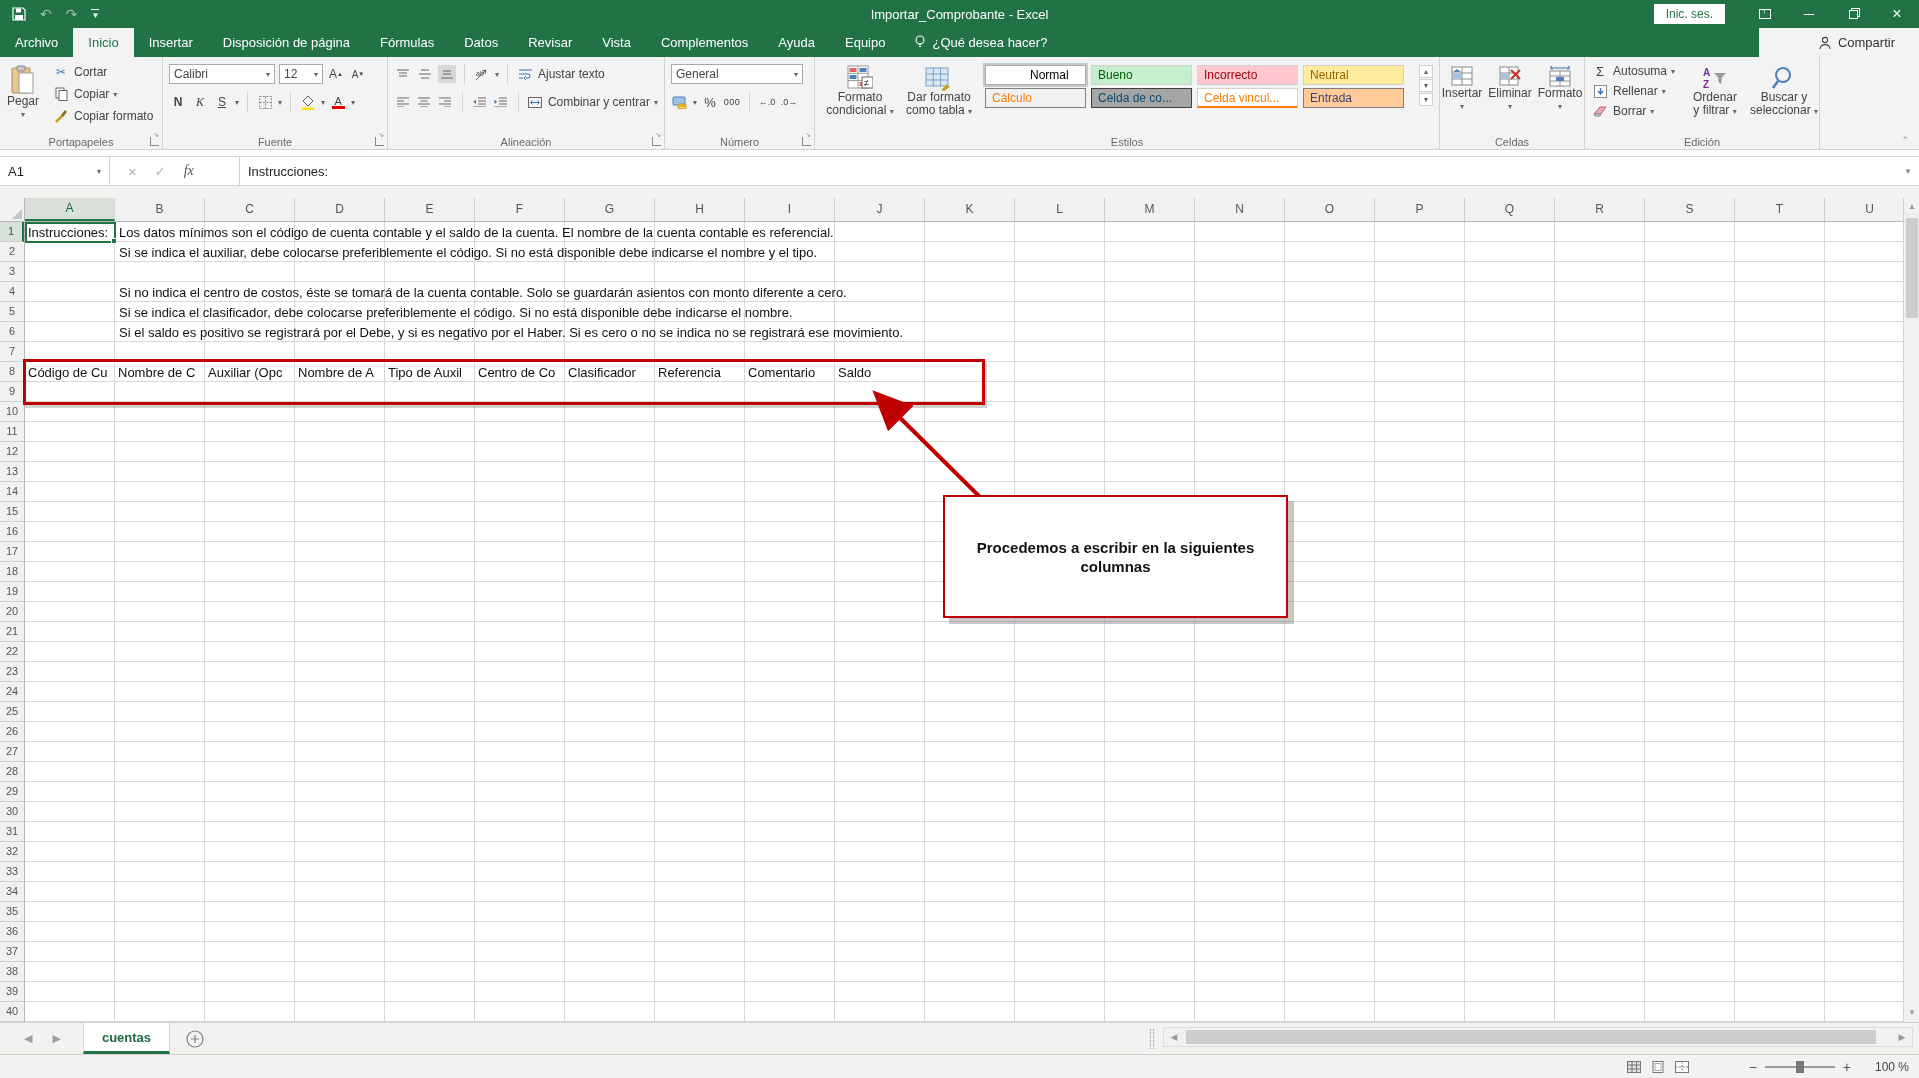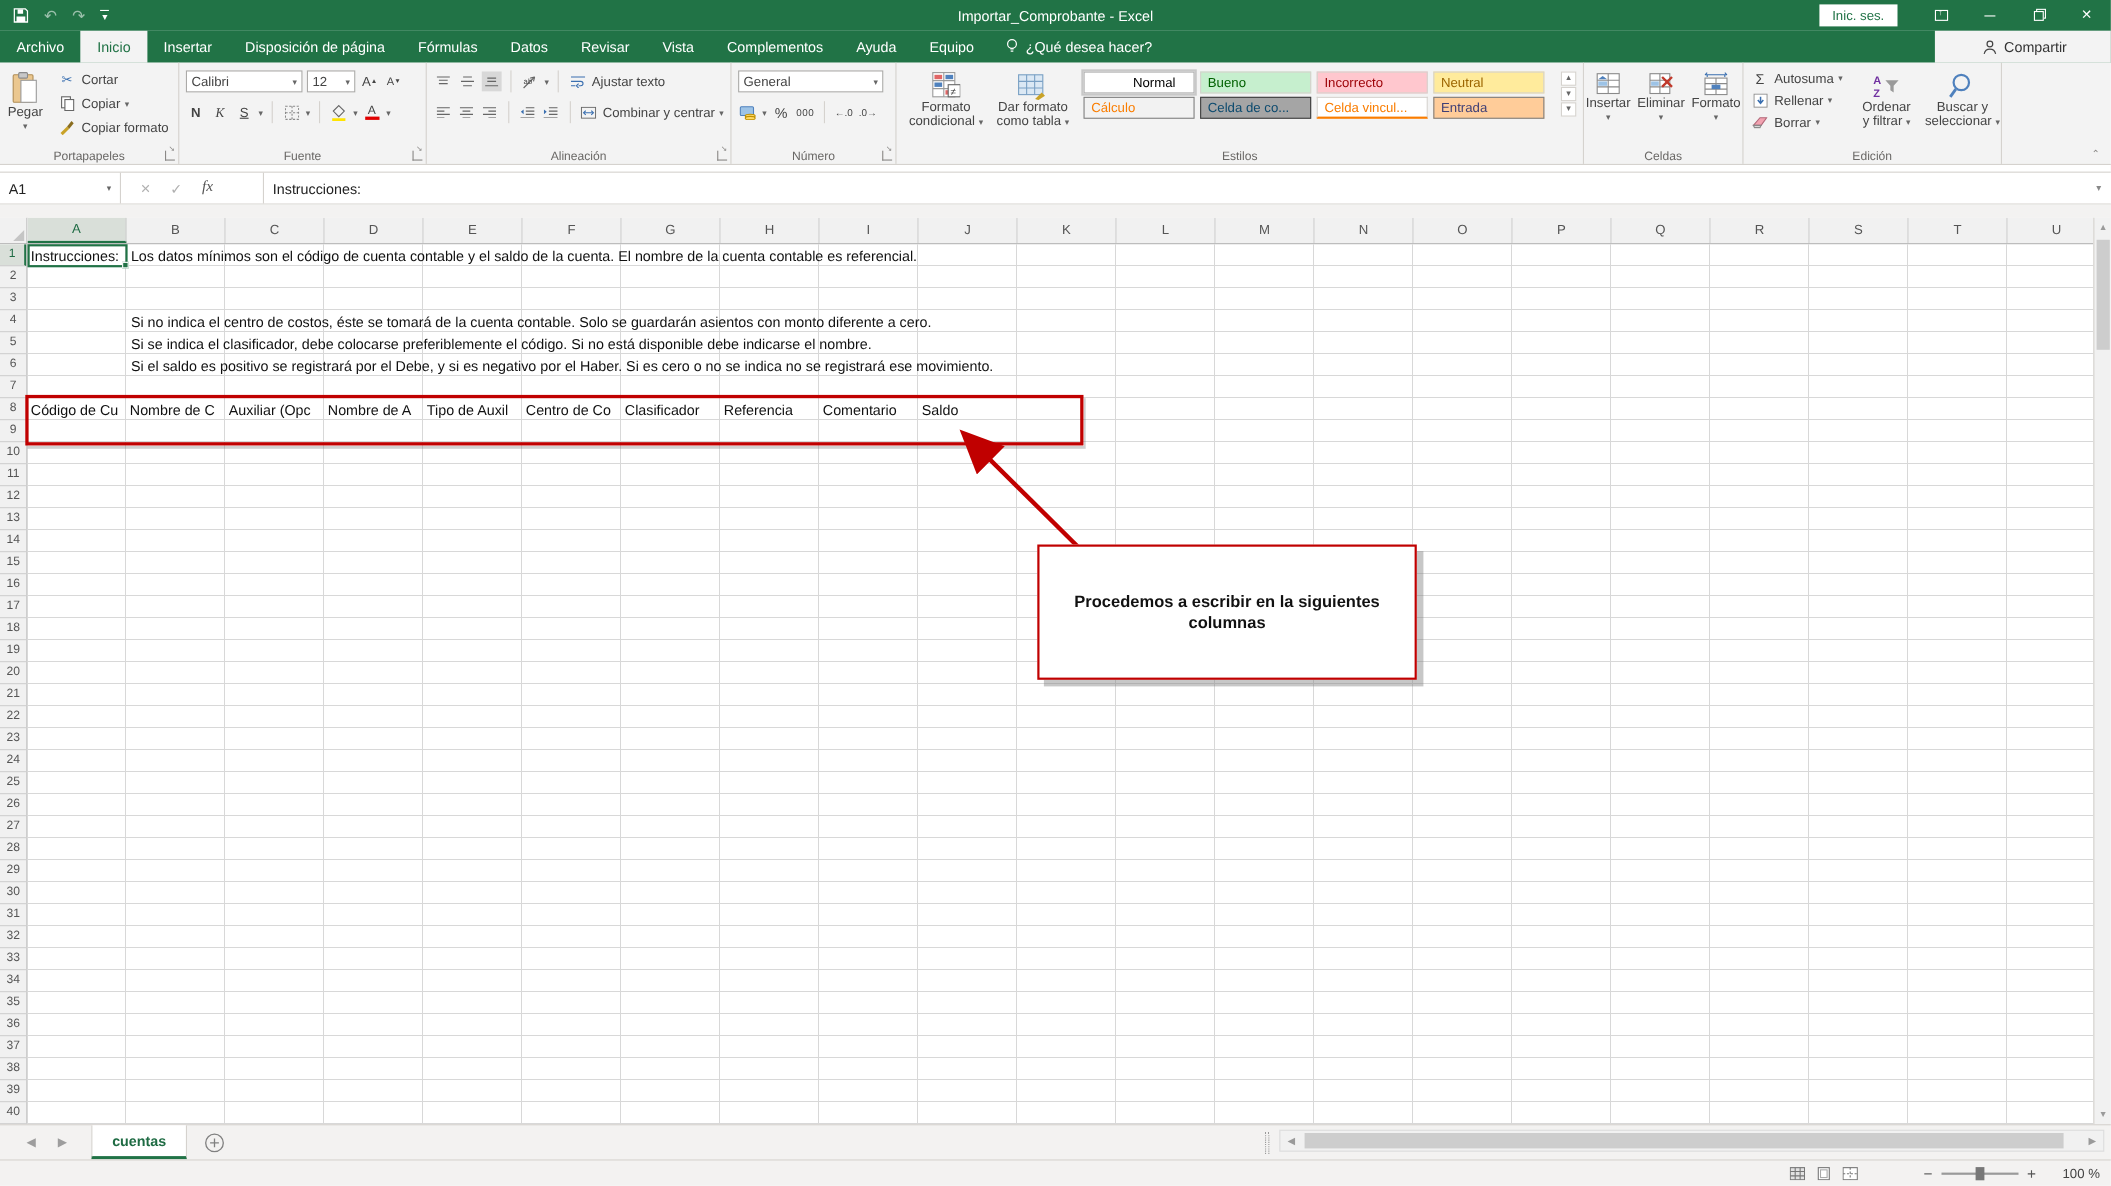--- a/index.html
+++ b/index.html
@@ -19,21 +19,21 @@
   .restore-box { width:9px; height:9px; border:1px solid #fff; box-shadow:2px -2px 0 -1px #217346, 2px -2px 0 0 #fff; }
   .min-bar { width:10px; height:1px; background:#fff; }
   .ribbon-opts { width:12px; height:10px; border:1px solid #fff; position:relative; }
   .ribbon-opts:after { content:"↑"; position:absolute; left:2px; top:-3px; font-size:8px; }
 
   
   #tabrow { position:absolute; left:0; top:28px; width:1919px; height:29px; background:#217346; display:flex; align-items:stretch; }
   .rtab { color:#fff; font-size:13px; padding:0 15px; display:flex; align-items:center; }
   .rtab.active { background:#f3f3f3; color:#217346; }
   #tellme { display:flex; align-items:center; gap:6px; color:#fff; font-size:13px; padding:0 14px; }
-  #share-corner { position:absolute; right:0; top:0; width:160px; height:29px; background:#f3f3f3; display:flex; align-items:center; justify-content:flex-end; padding-right:40px; gap:6px; color:#333; font-size:13px; }
+  #share-corner { position:absolute; right:0; top:0; width:160px; height:29px; background:#f3f3f3; display:flex; align-items:center; justify-content:flex-end; padding-right:24px; gap:6px; color:#333; font-size:13px; }
 
   
   #ribbon { position:absolute; left:0; top:57px; width:1919px; height:93px; background:#f3f3f3; border-bottom:1px solid #d5d2ce; font-size:12px; color:#444; }
   .grp { position:absolute; top:0; height:92px; border-right:1px solid #d5d2ce; }
   .grp-label { position:absolute; bottom:1px; left:0; right:0; text-align:center; font-size:11px; color:#6a6866; }
   .launcher { position:absolute; right:3px; bottom:3px; width:9px; height:9px; border-left:1px solid #8a8886; border-bottom:1px solid #8a8886; }
   .launcher:after { content:"↘"; position:absolute; right:0px; top:-6px; font-size:7px; color:#8a8886; }
   .vr { display:inline-block; width:1px; height:20px; background:#d5d2ce; margin:0 4px; vertical-align:middle; }
   .dd { font-size:8px; color:#666; }
   .rbtn-row { display:flex; align-items:center; gap:4px; height:22px; padding:0 6px; white-space:nowrap; }
@@ -594,20 +594,21 @@
       <div class="row-h">39</div>
       <div class="row-h">40</div>
     </div>
 
   <div id="grid-text">
     <div id="sel-cell"></div>
     <div id="sel-handle"></div>
     <div class="cell-text clip" style="left:3px; top:2px;">Instrucciones:</div>
     <div id="red-box"></div>
   <div class="cell-text" style="left: 94px; top: 2px;">Los datos mínimos son el código de cuenta contable y el saldo de la cuenta. El nombre de la cuenta contable es referencial.</div>
+      <div class="cell-text" style="left: 94px; top: 22px;">Si se indica el auxiliar, debe colocarse preferiblemente el código. Si no está disponible debe indicarse el nombre y el tipo.</div>
       <div class="cell-text" style="left: 94px; top: 62px;">Si no indica el centro de costos, éste se tomará de la cuenta contable. Solo se guardarán asientos con monto diferente a cero.</div>
       <div class="cell-text" style="left: 94px; top: 82px;">Si se indica el clasificador, debe colocarse preferiblemente el código. Si no está disponible debe indicarse el nombre.</div>
       <div class="cell-text" style="left: 94px; top: 102px;">Si el saldo es positivo se registrará por el Debe, y si es negativo por el Haber. Si es cero o no se indica no se registrará ese movimiento.</div>
       <div class="cell-text clip" style="left: 3px; top: 142px;">Código de Cu</div>
       <div class="cell-text clip" style="left: 93px; top: 142px;">Nombre de C</div>
       <div class="cell-text clip" style="left: 183px; top: 142px;">Auxiliar (Opc</div>
       <div class="cell-text clip" style="left: 273px; top: 142px;">Nombre de A</div>
       <div class="cell-text clip" style="left: 363px; top: 142px;">Tipo de Auxil</div>
       <div class="cell-text clip" style="left: 453px; top: 142px;">Centro de Co</div>
       <div class="cell-text clip" style="left: 543px; top: 142px;">Clasificador</div>

